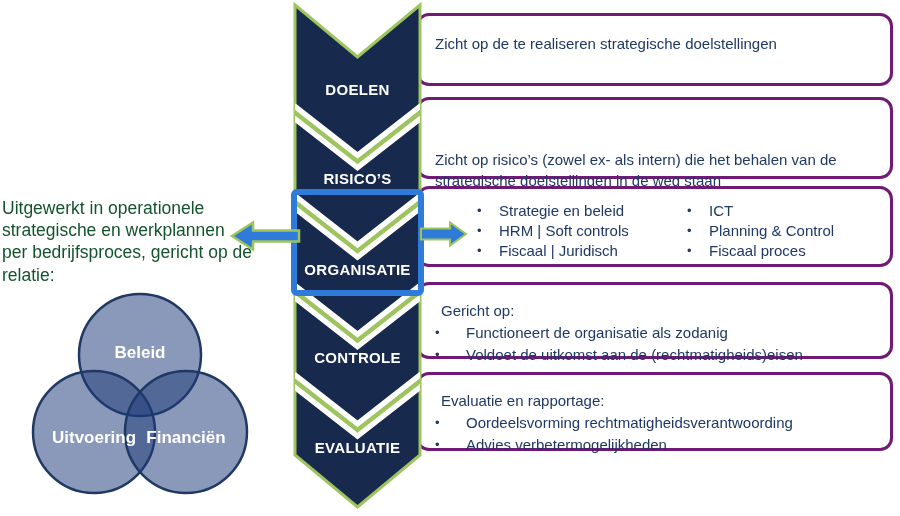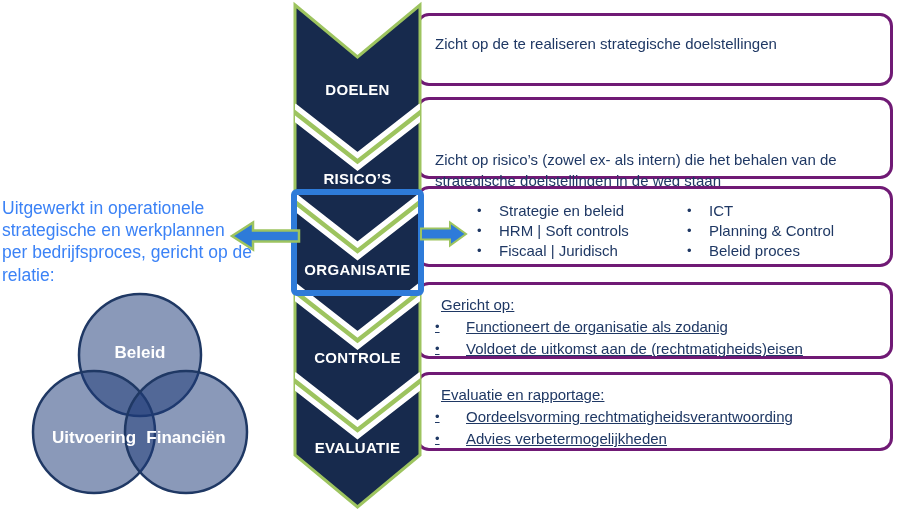--- a/index.html
+++ b/index.html
@@ -13,26 +13,26 @@
     background:#ffffff;border:3px solid #701a75;border-radius:13px;
     color:#1F3864;font-size:15px;z-index:1;
   }
   .dbox .plain{padding:17px 18px 0 16px;line-height:21px;}
   .dbox .plain2{padding:13px 8px 0 16px;line-height:21px;max-width:452px;margin-top:36px;}
   .bcol{position:absolute;top:12px;}
   .bcol .brow{display:flex;line-height:20px;}
   .bul{width:22px;flex:0 0 22px;font-size:13px;color:#1F3864;}
   .bul2{width:31px;flex:0 0 31px;font-size:13px;color:#1F3864;}
   .hdr{margin-left:6px;line-height:22px;}
-  .hbox{padding:9px 8px 0 16px;text-decoration:underline;}
+  .hbox{padding:15px 8px 0 16px;}
   .hbox .brow{display:flex;line-height:22px;}
   
   .para{
     position:absolute;left:2px;top:197px;width:262px;z-index:1;
-    color:#3b82f6;font-size:17.5px;line-height:22.2px;
+    color:#14532d;font-size:17.5px;line-height:22.2px;
   }
   
   .venn{position:absolute;left:18px;top:284px;z-index:1;}
   .chev{position:absolute;left:0;top:0;z-index:3;pointer-events:none;}
   .venn text{fill:#ffffff;font-weight:bold;font-size:17px;font-family:"Liberation Sans",sans-serif;}
   .chev text{fill:#ffffff;font-weight:bold;font-size:15px;letter-spacing:0.3px;font-family:"Liberation Sans",sans-serif;}
 </style>
 </head>
 <body>
 
@@ -65,21 +65,21 @@
       <div class="brow">
           <span class="bul">•</span>
           <span>ICT</span>
         </div>
       <div class="brow">
           <span class="bul">•</span>
           <span>Planning &amp; Control</span>
         </div>
       <div class="brow">
           <span class="bul">•</span>
-          <span>Beleid proces</span>
+          <span>Fiscaal proces</span>
         </div>
     </div>
   </div>
 
   <div class="dbox hbox" style="top:282px;height:77px;">
     <div class="hdr">Gericht op:</div>
     <div class="brow">
         <span class="bul2">•</span>
         <span>Functioneert de organisatie als zodanig</span>
       </div>

